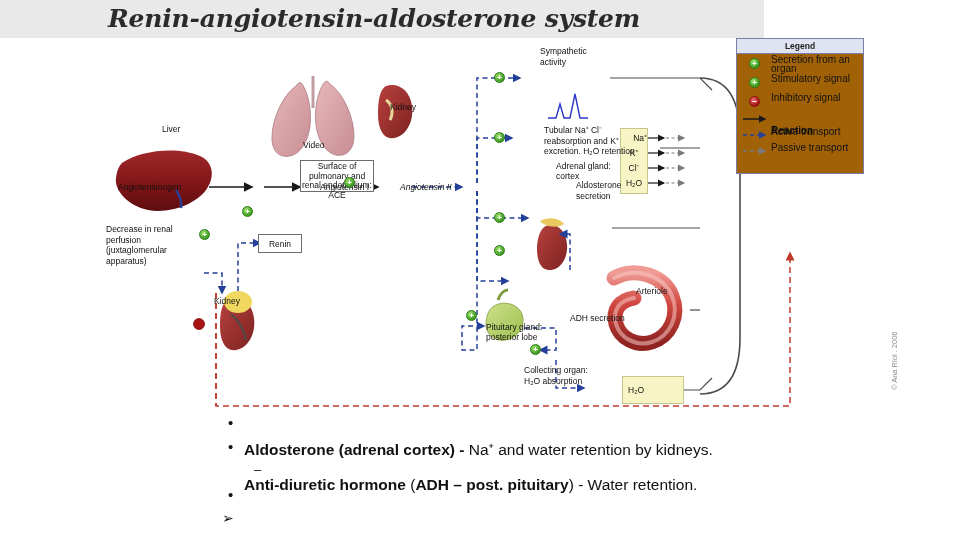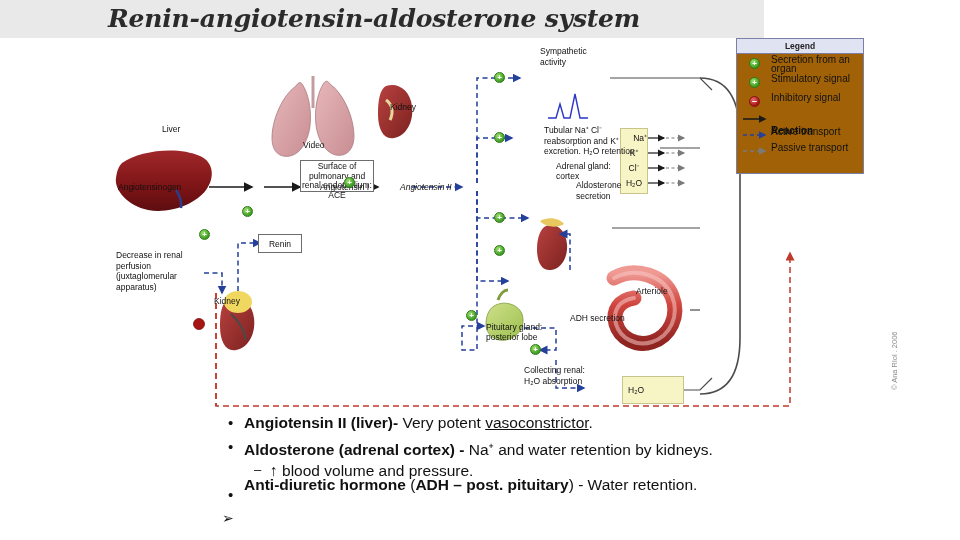--- a/index.html
+++ b/index.html
@@ -318,27 +318,27 @@
     <div class="box" style="left:300px;top:122px;width:74px;height:32px;"></div>
     <div class="lbl c" style="left:300px;top:122px;width:74px;line-height:9.5px;padding-top:2px;box-sizing:border-box;">Surface of pulmonary and renal endothelium: ACE</div>
 
     <div class="box" style="left:258px;top:196px;width:44px;height:19px;"></div>
     <div class="lbl c" style="left:258px;top:201px;width:44px;">Renin</div>
 
     <div class="lbl" style="left:118px;top:144px;">Angiotensinogen</div>
     <div class="lbl" style="left:272px;top:144px;margin-left:48px;">Angiotensin I</div>
     <div class="lbl" style="left:400px;top:144px;font-style:italic;">Angiotensin II</div>
 
-    <div class="lbl" style="left:116px;top:186px;width:78px;margin-top:26px;">Decrease in renal perfusion (juxtaglomerular apparatus)</div>
+    <div class="lbl" style="left:106px;top:186px;width:78px;">Decrease in renal perfusion (juxtaglomerular apparatus)</div>
 
     <div class="lbl" style="left:540px;top:8px;width:62px;">Sympathetic activity</div>
     <div class="lbl" style="left:520px;top:87px;width:92px;margin-left:24px;">Tubular Na⁺ Cl⁻ reabsorption and K⁺ excretion. H₂O retention</div>
     <div class="lbl" style="left:576px;top:142px;width:62px;">Aldosterone secretion</div>
     <div class="lbl" style="left:570px;top:275px;">ADH secretion</div>
-    <div class="lbl" style="left:524px;top:327px;width:76px;">Collecting renal: H₂O absorption</div>
+    <div class="lbl" style="left:524px;top:327px;width:76px;">Collecting organ: H₂O absorption</div>
 
     <div class="lbl" style="left:162px;top:86px;">Liver</div>
     <div class="lbl" style="left:303px;top:102px;">Video</div>
     <div class="lbl" style="left:390px;top:64px;">Kidney</div>
     <div class="lbl" style="left:214px;top:258px;">Kidney</div>
     <div class="lbl" style="left:636px;top:248px;">Arteriole</div>
     <div class="lbl" style="left:556px;top:124px;width:56px;line-height:9.5px;">Adrenal gland: cortex</div>
     <div class="lbl" style="left:486px;top:285px;width:70px;line-height:9.5px;">Pituitary gland: posterior lobe</div>
 
     <div class="plus-dot" style="left:494px;top:34px;">+</div>
@@ -400,33 +400,27 @@
         <div class="ltxt" style="top:1px;">Passive transport</div>
       </div>
     </div>
 
     <div class="copyright" style="left:890px;top:352px;">© Ana Rlol . 2006</div>
   </div>
 
   <div class="bullets">
 
     <div class="dot-bullet" style="left:228px;top:6px;">•</div>
-    <div class="bl" style="left:244px;top:6px;">
-      <span class="bold">Angiotensin II (liver)- </span><span>Very potent </span><span class="ul">vasoconstrictor</span><span>.</span>
-    </div>
 
     <div class="dot-bullet" style="left:228px;top:30px;">•</div>
     <div class="bl" style="left:244px;top:30px;">
       <span class="bold">Aldosterone (adrenal cortex) - </span><span>Na⁺ and water retention by kidneys.</span>
     </div>
 
     <div class="dot-bullet" style="left:254px;top:54px;font-size:13px;">–</div>
-    <div class="bl" style="left:270px;top:54px;">
-      <span>↑ blood volume and pressure.</span>
-    </div>
 
     <div class="dot-bullet" style="left:228px;top:78px;">•</div>
     <div class="bl" style="left:244px;top:68px;">
       <span class="bold">Anti-diuretic hormone </span><span>(</span><span class="bold">ADH – post. pituitary</span><span>) - Water retention.</span>
     </div>
 
     <div class="dot-bullet" style="left:222px;top:102px;font-size:14px;">➢</div>
 
   </div>
 

